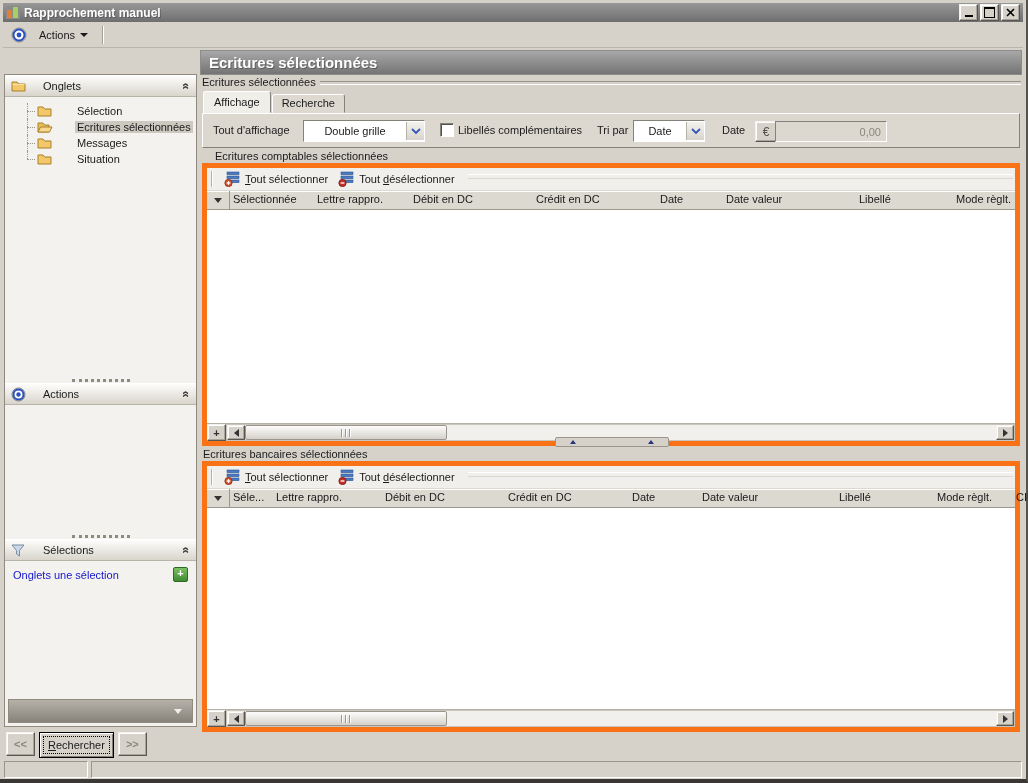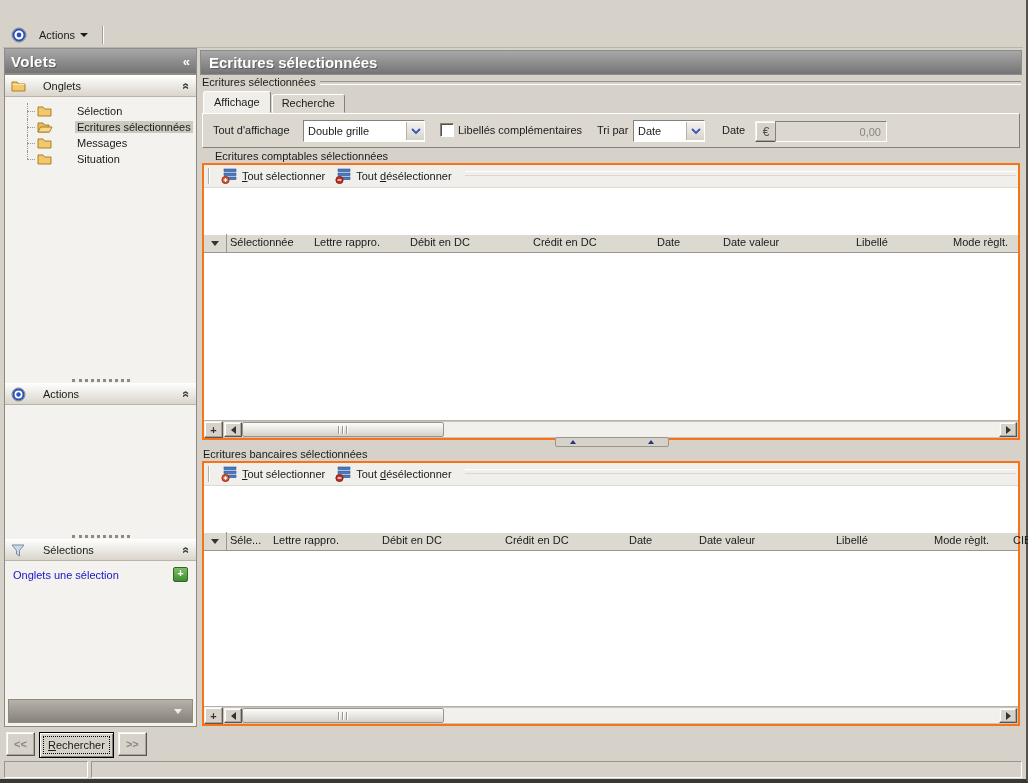--- a/index.html
+++ b/index.html
@@ -66,28 +66,28 @@
   .grouplabel-row{position:absolute;top:28px;left:3px;right:3px;height:12px;display:flex;align-items:center;gap:4px;}
   .grouplabel-row .gline{flex:1;height:2px;border-top:1px solid #989488;border-bottom:1px solid #fff;margin-top:1px;}
 
   .tabs{position:absolute;top:44px;left:4px;height:21px;display:flex;align-items:flex-end;}
   .tab{padding:2px 9px 3px;border:1px solid;border-color:#ffffff #84807a transparent #ffffff;border-radius:3px 3px 0 0;background:#ddd9d1;margin-right:1px;position:relative;margin-top:16px;}
   .tab.active{background:#f0eee9;padding:4px 10px 4px;z-index:3;border-bottom:1px solid #f0eee9;}
 
   .controls{position:absolute;top:65px;left:3px;right:4px;height:33px;background:#dcd8d0;border:1px solid;border-color:#ffffff #84807a #84807a #ffffff;z-index:2;}
   .ctl-label{position:absolute;top:10px;}
   .combo{position:absolute;top:6px;height:20px;background:#fff;border:1px solid;border-color:#84807a #ffffff #ffffff #84807a;box-shadow:inset 1px 1px 0 #404040 inset;display:flex;align-items:center;}
-  .combo .combo-text{flex:1;padding:0 4px;white-space:nowrap;overflow:hidden;}
+  .combo .combo-text{flex:1;padding:0 4px;white-space:nowrap;overflow:hidden;text-align:center;}
   .combo .combo-btn{width:17px;height:18px;background:linear-gradient(#f5f3ef,#d8d4cc);border-left:1px solid #b5b1a7;display:flex;align-items:center;justify-content:center;}
   .checkbox{position:absolute;top:9px;width:12px;height:12px;background:#fff;border:1px solid;border-color:#84807a #ffffff #ffffff #84807a;box-shadow:inset 1px 1px 0 #55524c;}
   .euro-btn{position:absolute;top:7px;width:20px;height:19px;display:flex;align-items:center;justify-content:center;color:#55524c;font-size:12px;}
   .ecart-field{position:absolute;top:7px;height:19px;background:#dcd8d0;border:1px solid;border-color:#84807a #ffffff #ffffff #84807a;display:flex;align-items:center;justify-content:flex-end;padding:0 5px;color:#8a867e;}
 
   .grid-caption{position:absolute;left:4px;}
-  .grid{position:absolute;left:3px;right:4px;border:2px solid #f97316;box-shadow:inset -1px -1px 0 #ffffff;background:#fff;display:flex;flex-direction:column;gap:46px;}
+  .grid{position:absolute;left:3px;right:4px;border:5px solid #f97316;box-shadow:inset -1px -1px 0 #ffffff;background:#fff;display:flex;flex-direction:column;}
   .grid-toolbar{height:22px;background:#f1efeb;display:flex;align-items:center;border-bottom:1px solid #dcd9d1;flex:none;}
   .gt-grip{width:1px;height:16px;background:#b5b1a7;border-right:1px solid #fff;margin:0 6px 0 4px;}
   .gt-btn{display:flex;align-items:center;gap:5px;padding:1px 5px;}
   .gt-fill{flex:1;height:3px;border-top:1px solid #fff;margin:0 2px 6px 8px;border-bottom:1px solid #dcd8d0;}
   .grid-head{height:18px;display:flex;background:#dcd9d1;border-bottom:1px solid #9b978d;box-shadow:inset 0 1px 0 #fff;flex:none;}
   .gh-corner{width:22px;display:flex;align-items:center;justify-content:center;border-right:1px solid #9b978d;flex:none;}
   .gh-corner .tri{width:0;height:0;border-left:4px solid transparent;border-right:4px solid transparent;border-top:5px solid #333;}
   .gh-cell{padding:2px 3px 0;white-space:nowrap;overflow:hidden;flex:none;}
   .grid-body{flex:1;background:#fff;}
   .grid-scrollrow{height:17px;flex:none;display:flex;align-items:stretch;background:#d6d2ca;border-top:1px solid #b5b1a7;}
@@ -106,39 +106,56 @@
 
   .link{color:#1515cc;}
   .addsel-row{display:flex;align-items:center;padding:6px 8px 0 8px;}
   .green-plus{margin-left:auto;width:13px;height:13px;background:linear-gradient(#7cc060,#3f8c34);border:1px solid #2d6a26;border-radius:2px;color:#fff;font-weight:bold;font-size:11px;line-height:11px;text-align:center;}
 </style>
 </head>
 <body>
 
 <div id="window">
 
+  <div class="titlebar">
+    <span class="app-icon">
+        <span class="bar1"></span>
+        <span class="bar2"></span>
+      </span>
+    <span class="title-text">Rapprochement manuel</span>
+    <span class="winbtns">
+      <span class="winbtn btn3d">
+          <span class="glyph-min"></span>
+        </span>
+      <span class="winbtn btn3d">
+          <span class="glyph-max"></span>
+        </span>
+      <span class="winbtn btn3d">
+        <svg width="9" height="9">
+            <line x1="1" y1="1" x2="8" y2="8" stroke="#000" stroke-width="1.6"></line>
+            <line x1="8" y1="1" x2="1" y2="8" stroke="#000" stroke-width="1.6"></line>
+          </svg>
+      </span>
+    </span>
+  </div>
 
   <div class="toolbar">
     <svg class="target-icon" width="16" height="16">
       <circle cx="8" cy="8" r="7" fill="#e8e6e0" stroke="#8a867e"></circle>
       <circle cx="8" cy="8" r="5.5" fill="#fff" stroke="#2a52be" stroke-width="2"></circle>
       <circle cx="8" cy="8" r="2.4" fill="#2a52be"></circle>
     </svg>
     <span class="actions-btn">
       <span>Actions</span>
       <span class="caret-down"></span>
     </span>
     <span class="tb-sep"></span>
   </div>
 
   <div class="sidebar">
-    <div class="panel-header">
-      <span class="ph-title">Volets</span>
-      <span class="ph-collapse">«</span>
-    </div>
 
     <div class="sidebar-panel">
 
       <div class="section-header">
         <svg width="15" height="12">
           <path d="M1 3 L1 11 L14 11 L14 4 L7.5 4 L6 2 L1 2 Z" fill="#f2c86a" stroke="#a8802a"></path>
           <path d="M1.5 4.5 L13.5 4.5" stroke="#fbe3a8" stroke-width="1"></path>
         </svg>
         <span>Onglets</span>
         <span class="chev-up">«</span>

